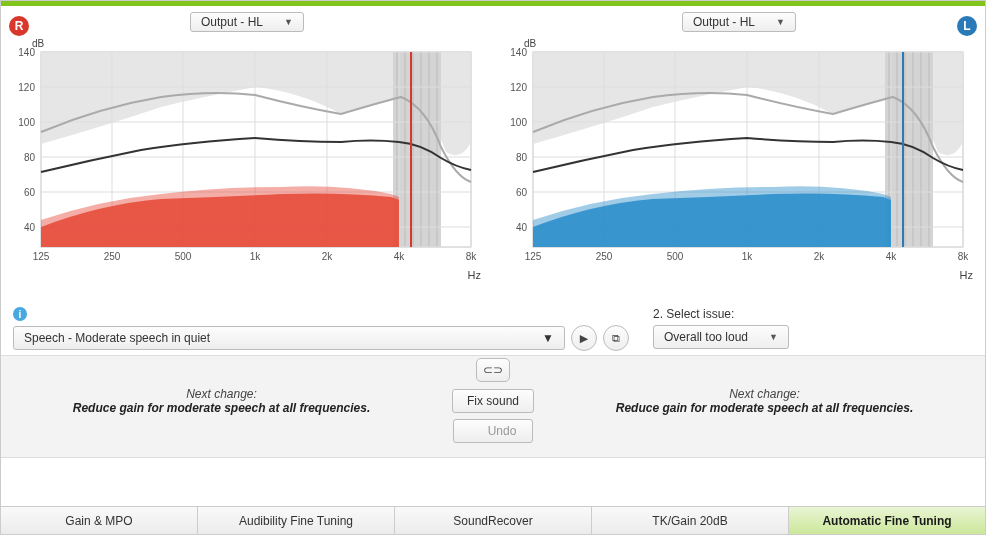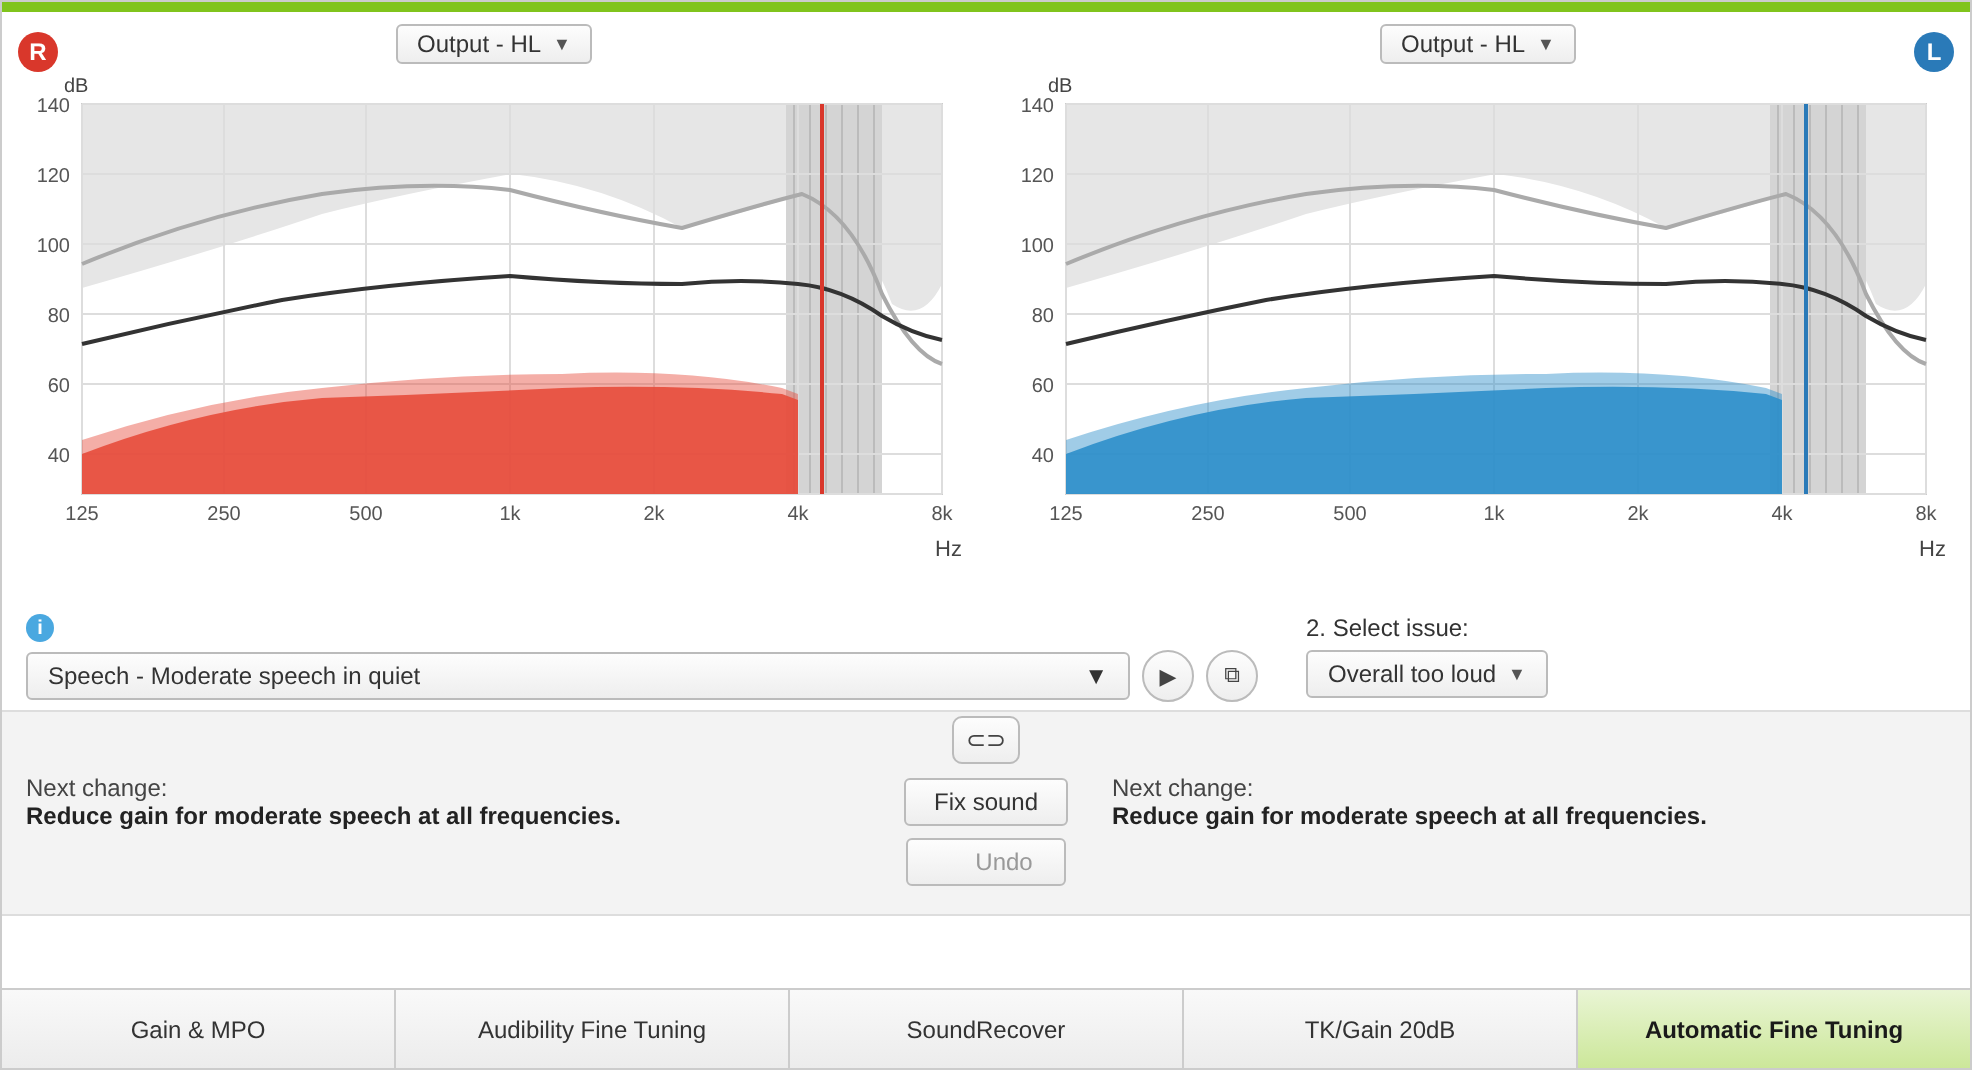--- a/index.html
+++ b/index.html
@@ -5,21 +5,21 @@
   * { box-sizing: border-box; }
   html, body { margin:0; padding:0; font-family: Arial, Helvetica, sans-serif; font-size:12px; color:#333; background:#fff; }
   .outer { width:986px; height:535px; border:1px solid #ccc; position:relative; display:flex; flex-direction:column; }
   .topbar { height:5px; background:#80c41c; }
   .charts-row { display:flex; flex:0 0 auto; height:295px; position:relative; }
   .chart-panel { flex:1; position:relative; padding:6px 10px 4px 10px; }
   .badge { position:absolute; top:10px; width:20px; height:20px; border-radius:50%; color:#fff; font-weight:bold; display:flex; align-items:center; justify-content:center; font-size:12px; }
   .badge.r { left:8px; background:#d9372b; }
   .badge.l { right:8px; background:#2a7ab8; }
   .dd-wrap { text-align:center; }
-  .dd { display:inline-flex; align-items:center; gap:6px; background:linear-gradient(#fdfdfd,#eee); border:1px solid #bbb; border-radius:3px; padding:2px 10px; font-size:12px; cursor:pointer; }
+  .dd { display:inline-flex; align-items:center; gap:21px; background:linear-gradient(#fdfdfd,#eee); border:1px solid #bbb; border-radius:3px; padding:2px 10px; font-size:12px; cursor:pointer; }
   .dd .tri { font-size:9px; color:#555; }
   .chart-area { position:relative; height:255px; margin-top:6px; }
   .y-axis-label { position:absolute; left:21px; top:0; font-size:10px; color:#444; }
   .x-axis-label { position:absolute; right:2px; bottom:12px; font-size:11px; color:#444; }
   svg.chart { position:absolute; left:30px; top:14px; width:430px; height:215px; overflow:visible; }
   .grid line { stroke:#ddd; stroke-width:1; }
   .shade { fill:#e6e6e6; }
   .shadeD { fill:#d4d4d4; }
   .hatch { stroke:#bbb; stroke-width:1; }
   .curve1 { stroke:#aaa; stroke-width:2; fill:none; }
@@ -35,28 +35,28 @@
   .col1 { flex:1; }
   .col2 { flex:0 0 320px; }
   .label-row { display:flex; align-items:center; gap:4px; margin-bottom:4px; font-size:12px; }
   .info-icon { width:14px; height:14px; border-radius:50%; background:#4aa8e0; color:#fff; font-size:10px; font-weight:bold; display:inline-flex; align-items:center; justify-content:center; }
   .ctrl-row { display:flex; gap:6px; align-items:center; }
   .wide-dd { flex:1; display:flex; align-items:center; justify-content:space-between; background:linear-gradient(#fdfdfd,#eee); border:1px solid #bbb; border-radius:3px; padding:4px 10px; font-size:12px; cursor:pointer; }
   .icon-btn { width:26px; height:26px; border:1px solid #bbb; border-radius:50%; background:linear-gradient(#fdfdfd,#eee); display:flex; align-items:center; justify-content:center; cursor:pointer; font-size:11px; color:#444; }
   .divider-row { display:flex; align-items:center; justify-content:center; padding:2px 0 3px 0; }
   .link-btn { width:34px; height:24px; border:1px solid #bbb; border-radius:5px; background:linear-gradient(#fdfdfd,#eee); display:flex; align-items:center; justify-content:center; font-size:12px; color:#444; cursor:pointer; }
   .bottom-grid { display:flex; padding:2px 12px 14px 12px; gap:8px; align-items:flex-start; }
-  .bottom-col { flex:1; text-align:left; }
+  .bottom-col { flex:1; text-align:center;font-style:italic; }
   .bottom-mid { flex:0 0 110px; display:flex; flex-direction:column; gap:6px; align-items:center; padding-top:2px; }
   .nc-title { font-size:12px; color:#444; }
   .nc-desc { font-size:12px; font-weight:bold; color:#222; }
   .btn { min-width:80px; padding:4px 14px; border:1px solid #bbb; border-radius:3px; background:linear-gradient(#fdfdfd,#eee); font-size:12px; cursor:pointer; color:#333; }
   .btn.dim { color:#999;padding-left:32px; }
   .gray-strip { background:#f3f3f3; border-top:1px solid #ddd; border-bottom:1px solid #ddd; }
-  .tabs { display:flex; border-top:1px solid #ccc; height:40px; }
+  .tabs { display:flex; border-top:1px solid #ccc; height:28px; }
   .tab { flex:1; display:flex; align-items:center; justify-content:center; font-size:12px; background:linear-gradient(#f9f9f9,#ececec); border-right:1px solid #ccc; cursor:pointer; color:#333; }
   .tab:last-child { border-right:none; }
   .tab.active { background:linear-gradient(#e9f5d4,#cce79a); font-weight:bold; color:#1a1a1a; }
 </style>
 </head>
 <body>
 
 <div class="outer">
   <div class="topbar"></div>
 

